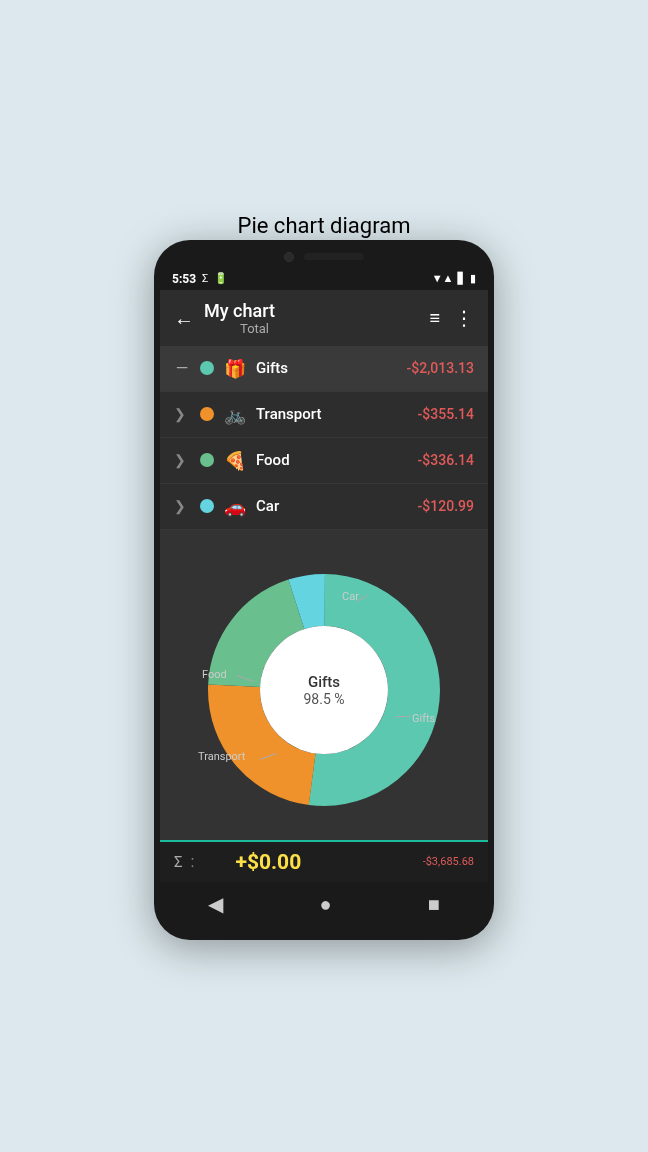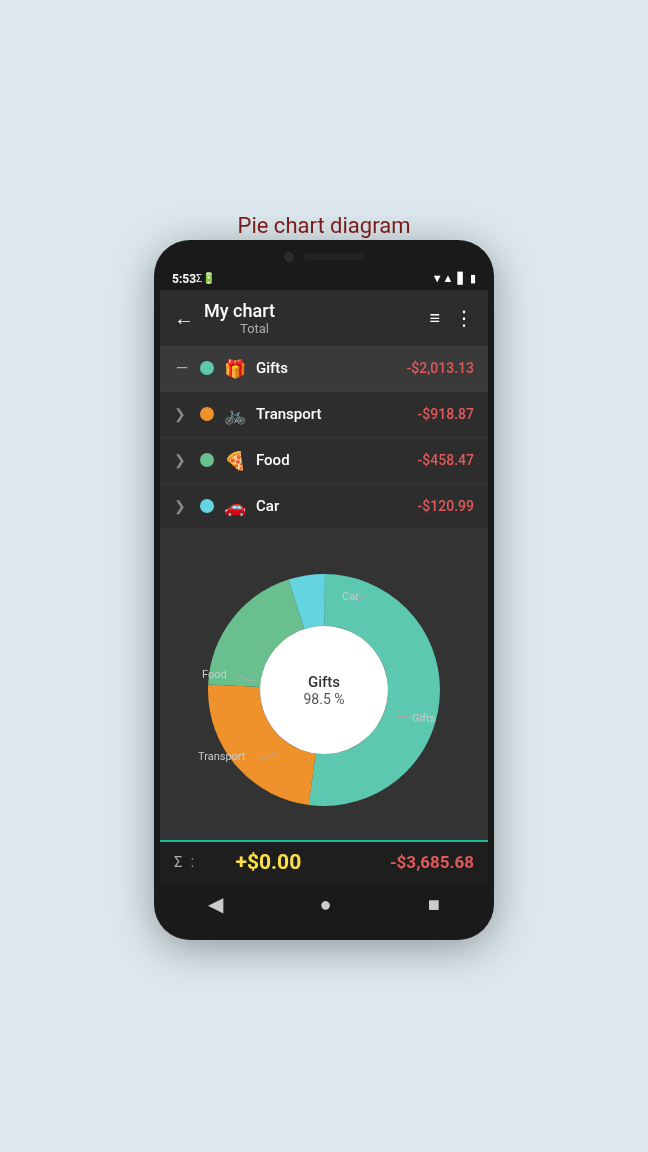--- a/index.html
+++ b/index.html
@@ -7,21 +7,21 @@
       background: #dce8ed;
       display: flex;
       flex-direction: column;
       align-items: center;
       justify-content: center;
       min-height: 100vh;
       font-family: 'Roboto', Arial, sans-serif;
     }
     .page-title {
       font-size: 22px;
-      color: #7f1d1d;
+      color: #000000;
       margin-bottom: 2px;
       font-weight: 400;
     }
     .phone-frame {
       width: 340px;
       background: #1a1a1a;
       border-radius: 36px;
       padding: 12px 6px 10px 6px;
       box-shadow: 0 8px 40px rgba(0,0,0,0.35);
       position: relative;
@@ -57,20 +57,21 @@
       display: flex;
       justify-content: space-between;
       align-items: center;
       padding: 4px 12px;
       color: white;
       font-size: 11px;
     }
     .status-left {
       display: flex;
       align-items: center;
+      gap: 6px;
     }
     .status-right {
       display: flex;
       align-items: center;
       gap: 4px;
     }
     .status-time { font-weight: bold; font-size: 12px; }
     
     .app-bar {
       background: #2d2d2d;
@@ -152,21 +153,21 @@
       background: #1e1e1e;
       display: flex;
       align-items: center;
       padding: 8px 14px;
       gap: 8px;
       border-top: 2px solid #1abc9c;
     }
     .bottom-bar .sigma { color: #aaa; font-size: 15px; }
     .bottom-bar .separator { color: #888; }
     .bottom-bar .income { flex: 1; color: #fde047; font-size: 21px; font-weight: 700; text-align: center; }
-    .bottom-bar .expense { color: #e05a5a; font-size: 17px; font-weight: 700; text-align: right; flex: 1; }
+    .bottom-bar .expense { color: #e05a5a; font-size: 11px; font-weight: 400; text-align: right; flex: 1; }
     
     .nav-bar {
       background: #1a1a1a;
       display: flex;
       justify-content: space-around;
       align-items: center;
       padding: 10px 0 8px 0;
     }
     .nav-btn { color: #ccc; font-size: 20px; cursor: pointer; }
     
@@ -220,29 +221,29 @@
         <span class="cat-icon">🎁</span>
         <span class="cat-name">Gifts</span>
         <span class="cat-amount">-$2,013.13</span>
       </div>
 
       <div class="category-item">
         <span class="expand-icon" style="color:#888;">❯</span>
         <div class="color-dot" style="background:#f0922b;"></div>
         <span class="cat-icon">🚲</span>
         <span class="cat-name">Transport</span>
-        <span class="cat-amount">-$918.87</span>
+        <span class="cat-amount">-$355.14</span>
       </div>
 
       <div class="category-item">
         <span class="expand-icon" style="color:#888;">❯</span>
         <div class="color-dot" style="background:#6abf8e;"></div>
         <span class="cat-icon">🍕</span>
         <span class="cat-name">Food</span>
-        <span class="cat-amount">-$458.47</span>
+        <span class="cat-amount">-$336.14</span>
       </div>
 
       <div class="category-item">
         <span class="expand-icon" style="color:#888;">❯</span>
         <div class="color-dot" style="background:#64d4e0;"></div>
         <span class="cat-icon">🚗</span>
         <span class="cat-name">Car</span>
         <span class="cat-amount">-$120.99</span>
       </div>
     </div>

